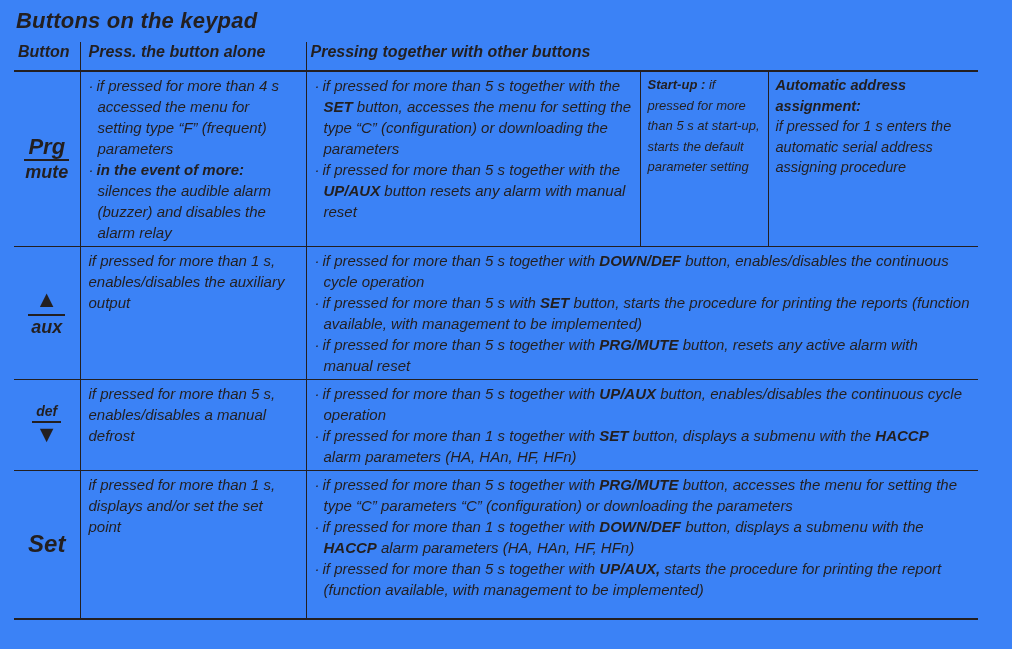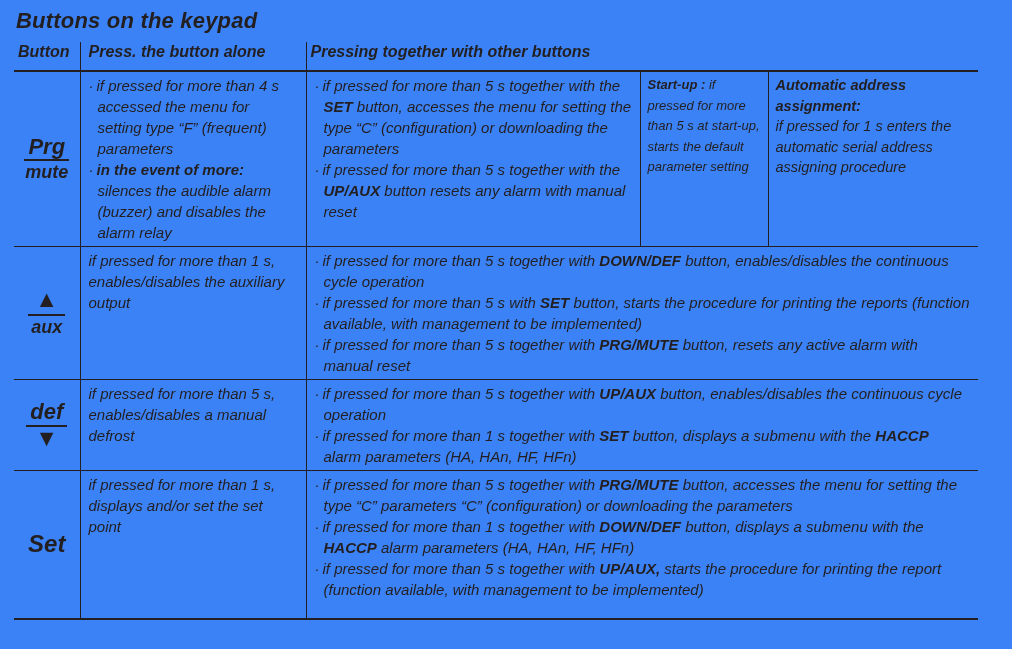--- a/index.html
+++ b/index.html
@@ -63,21 +63,21 @@
   .item { margin: 0; }
   .item.bullet {
     padding-left: 9px;
     text-indent: -9px;
   }
   .item.bullet::before { content: "\00B7\2009"; }
   
   .btn-big     { font-size: 22px; font-weight: 700; line-height: 1.05; }
   .btn-med     { font-size: 24px; font-weight: 700; line-height: 1.1; }
   .btn-small   { font-size: 18px; font-weight: 700; line-height: 1.25; }
-  .btn-def     { font-size: 22px; font-weight: 700; line-height: 1.15; }
+  .btn-def     { font-size: 14px; font-weight: 700; line-height: 1.15; }
   .u { display: inline-block; border-bottom: 2.6px solid #231f20; padding: 0 4px 1px 4px; }
   .tri { font-size: 23px; font-style: normal; line-height: 1.0; display: inline-block; }
   .tri-u { border-bottom: 2.6px solid #231f20; padding: 0 7px 2px 7px; display: inline-block; }
   
   td.c-startup  { font-size: 13px; line-height: 20.5px; padding: 3px 6px 3px 7px; }
   td.c-autoaddr { font-size: 14.5px; line-height: 20.5px; padding: 3px 6px 3px 7px; }
 </style>
 </head>
 <body>
 

